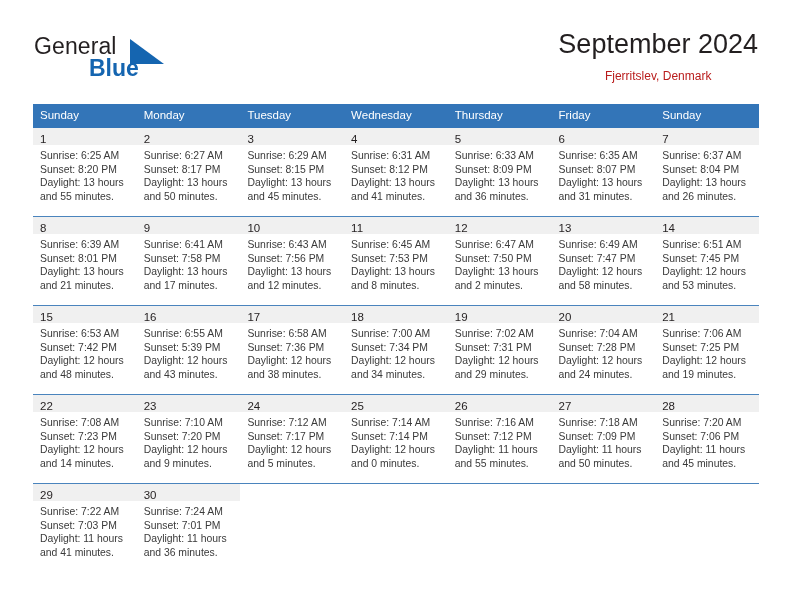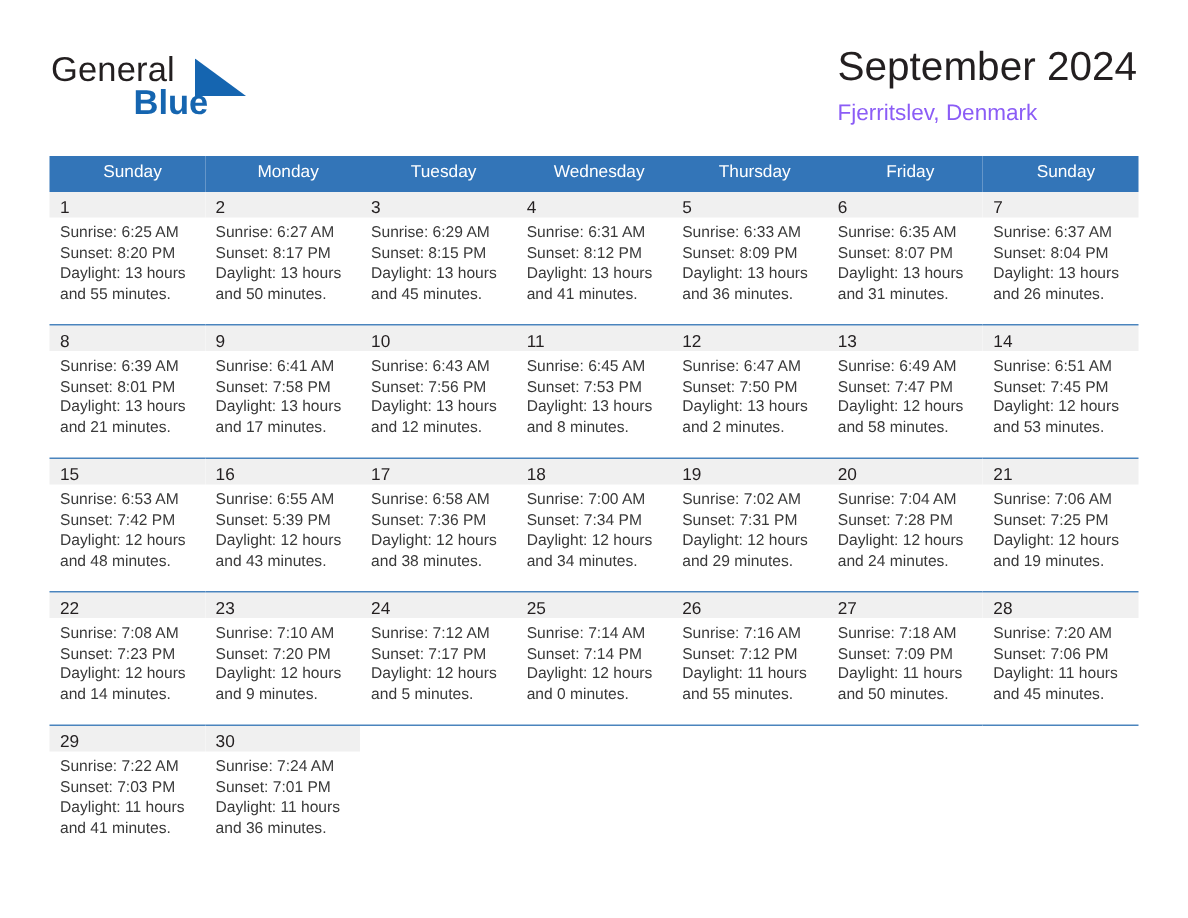--- a/index.html
+++ b/index.html
@@ -53,33 +53,33 @@
     color: #1565b0;
     font-family: "Liberation Sans", sans-serif;
     font-weight: bold;
   }
   .tri-svg { position: absolute; left: 96px; top: 6px; }
 
   .title-block {
     position: absolute;
     right: 34px;
     top: 28px;
-    text-align: left;
+    text-align: center;
   }
   .cal-title {
     font-size: 27px;
     color: #231f20;
     line-height: 32px;
     font-weight: normal;
     margin: 0;
     white-space: nowrap;
   }
   .cal-sub {
-    font-size: 15px;
-    color: #8b5cf6;
+    font-size: 12px;
+    color: #b91c1c;
     line-height: 20px;
     margin-top: 6px;
     white-space: nowrap;
   }
 
   
   .cal-wrap {
     position: absolute;
     left: 33px;
     top: 104px;
@@ -88,21 +88,21 @@
   table.cal {
     width: 726px;
     border-collapse: collapse;
     table-layout: fixed;
   }
   table.cal th {
     background: #3375b8;
     color: #ffffff;
     font-weight: normal;
     font-size: 11.5px;
-    text-align: center;
+    text-align: left;
     padding: 5px 0 6px 7px;
     line-height: 13px;
   }
   td.daycell {
     vertical-align: top;
     padding: 0;
     width: 103.71px;
     height: 88px;
     border-top: 1.3px solid #4a84bd;
     background: #ffffff;

